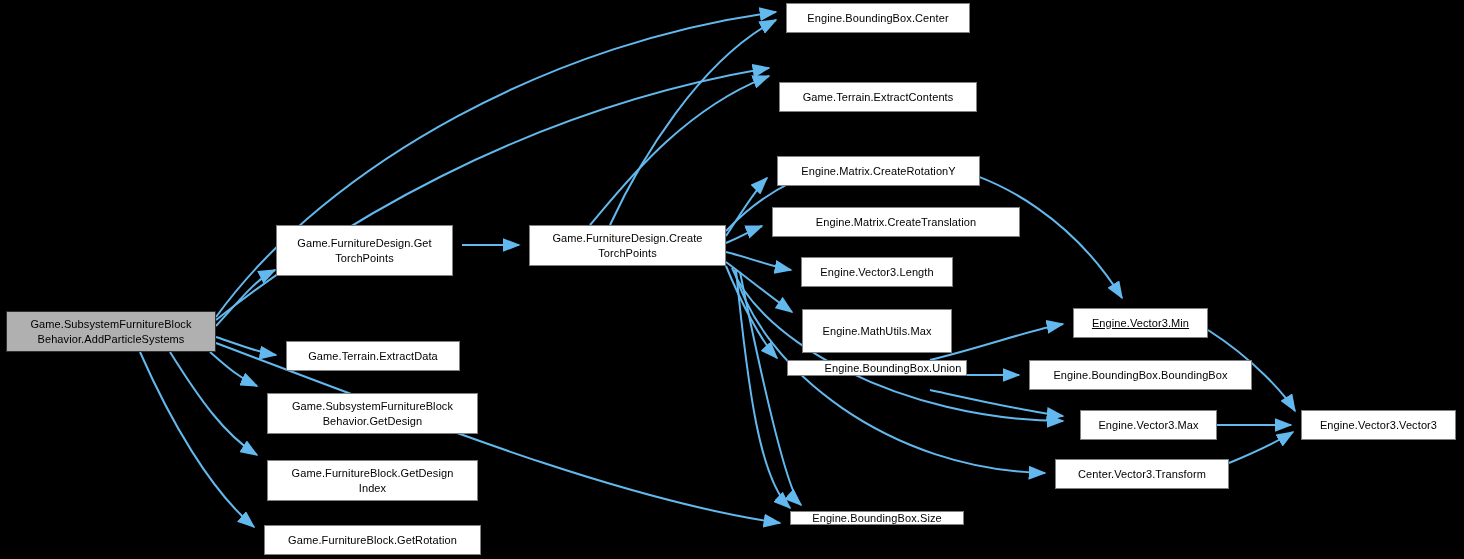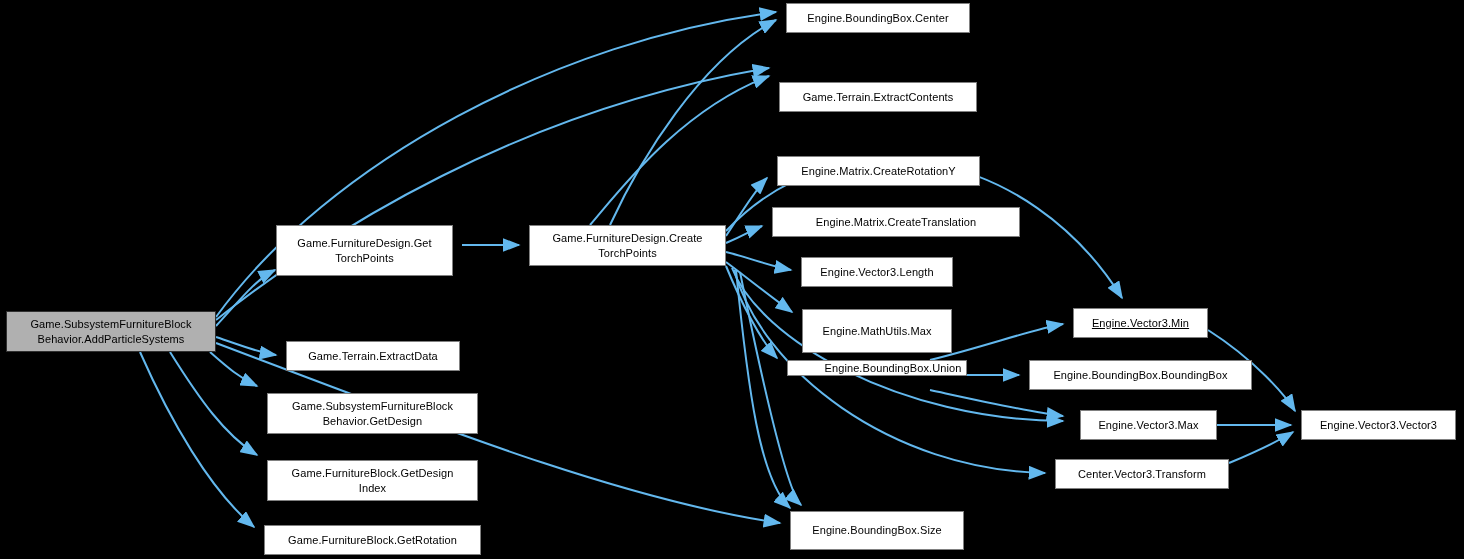--- a/index.html
+++ b/index.html
@@ -97,20 +97,20 @@
       <div class="node" style="left: 264px; top: 525px; width: 217px; height: 30px;">Game.FurnitureBlock.GetRotation</div>
       <div class="node" style="left: 529px; top: 225px; width: 197px; height: 41px;">Game.FurnitureDesign.Create
 TorchPoints</div>
       <div class="node" style="left: 786px; top: 3px; width: 184px; height: 30px;">Engine.BoundingBox.Center</div>
       <div class="node" style="left: 779px; top: 54px; width: 198px; height: 30px; margin-top: 28px;">Game.Terrain.ExtractContents</div>
       <div class="node" style="left: 777px; top: 156px; width: 203px; height: 30px;">Engine.Matrix.CreateRotationY</div>
       <div class="node" style="left: 772px; top: 207px; width: 248px; height: 30px;">Engine.Matrix.CreateTranslation</div>
       <div class="node" style="left: 801px; top: 257px; width: 152px; height: 30px;">Engine.Vector3.Length</div>
       <div class="node" style="left: 802px; top: 309px; width: 150px; height: 44px;">Engine.MathUtils.Max</div>
       <div class="node" style="left: 787px; top: 360px; width: 180px; height: 16px; padding-left: 36px;">Engine.BoundingBox.Union</div>
-      <div class="node" style="left: 790px; top: 511px; width: 174px; height: 39px;">Engine.BoundingBox.Size</div>
+      <div class="node" style="left: 790px; top: 511px; width: 174px; height: 14px;">Engine.BoundingBox.Size</div>
       <div class="node" style="left: 1073px; top: 308px; width: 135px; height: 30px; text-decoration: underline;">Engine.Vector3.Min</div>
       <div class="node" style="left: 1029px; top: 360px; width: 223px; height: 30px;">Engine.BoundingBox.BoundingBox</div>
       <div class="node" style="left: 1073px; top: 410px; width: 137px; height: 30px; margin-left: 7px;">Engine.Vector3.Max</div>
       <div class="node" style="left: 1055px; top: 459px; width: 174px; height: 30px;">Center.Vector3.Transform</div>
       <div class="node" style="left: 1301px; top: 410px; width: 155px; height: 30px;">Engine.Vector3.Vector3</div>
     </div>
 </div>
 
 </body></html>

